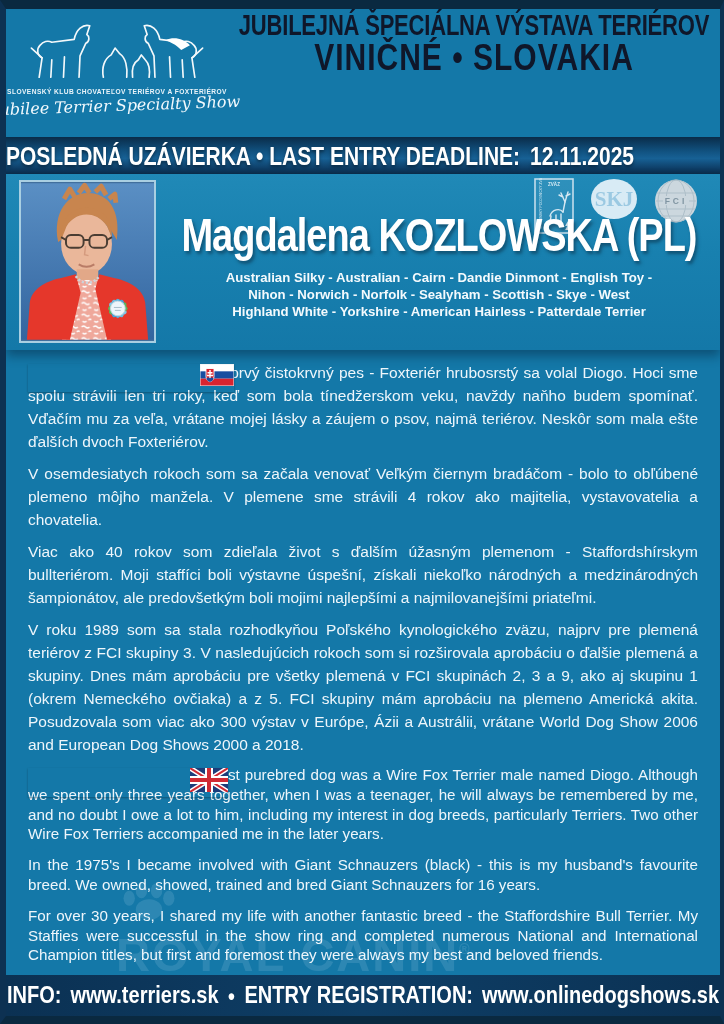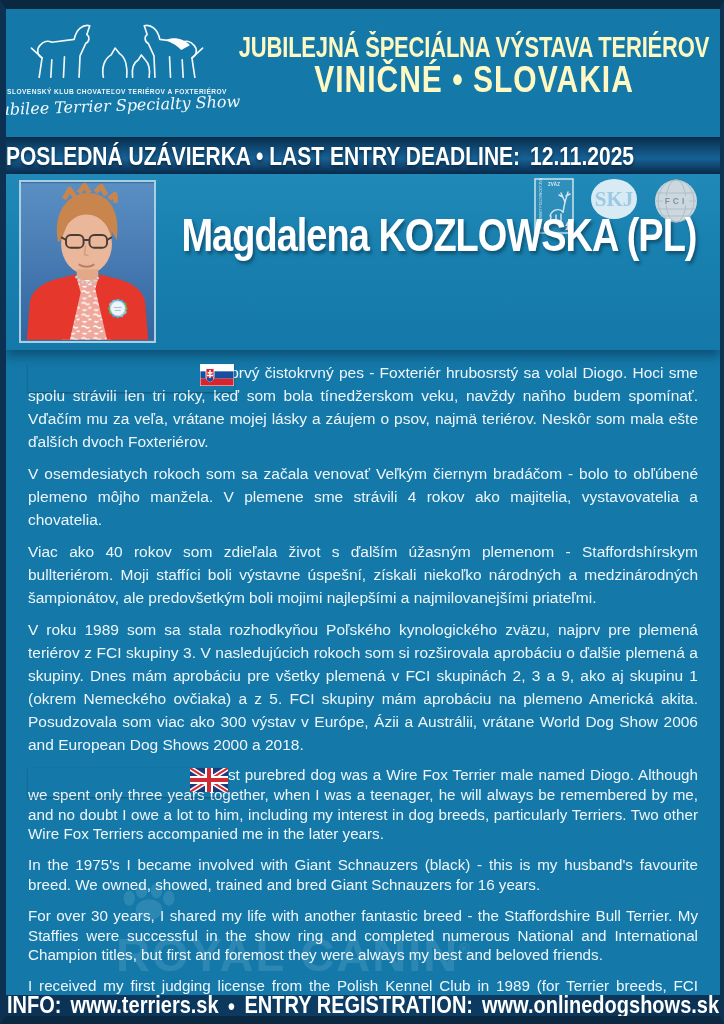--- a/index.html
+++ b/index.html
@@ -17,21 +17,21 @@
     border-left:6px solid #0d3152;
     border-right:4px solid #0d3152;
     overflow:hidden;
   }
   
   .header-row { display:flex; height:128px; }
   .club-logo { width:222px; padding-top:6px; display:flex; flex-direction:column; align-items:center; color:#fff; }
   .club-logo svg { display:block; }
   .club-name { font-size:6.6px; letter-spacing:.45px; font-weight:bold; color:#eaf4fa; margin-top:1px; white-space:nowrap; }
   .club-tagline { font-family:"DejaVu Serif", serif; font-style:italic; font-size:16px; color:#f2f9fd; margin-top:1px; white-space:nowrap; transform:rotate(-2deg); }
-  .title-block { flex:1; text-align:center; color:#fef9c3; padding-top:26px; }
+  .title-block { flex:1; text-align:center; color:#0f172a; padding-top:4px; }
   .title-line { font-weight:bold; white-space:nowrap; }
   .t1 { font-size:22px; letter-spacing:-.2px; transform:scaleY(1.3); display:inline-block; }
   .t2 { font-size:54px; line-height:1.02; transform:scaleY(1.12); display:inline-block; letter-spacing:-1px; }
   .t3 { font-size:30px; letter-spacing:1px; transform:scaleY(1.2); display:inline-block; margin-top:2px; }
   
   .deadline-bar {
     height:37px;
     background:linear-gradient(180deg,#0a2c49 0%, #11517f 38%, #176195 58%, #0d3a61 88%, #0a2c49 100%);
     display:flex; align-items:center; justify-content:flex-start; gap:10px;
     color:#fff; font-weight:bold;
@@ -68,21 +68,21 @@
   .para-flag { position:absolute; left:0; top:3px; box-shadow:0 1px 2px rgba(0,0,0,.3); }
   
   .watermark {
     position:absolute; left:110px; bottom:34px; width:440px;
     text-align:left; opacity:.13; color:#d6eefb; z-index:1; pointer-events:none;
   }
   .wm-text { font-size:47px; font-weight:bold; letter-spacing:2px; white-space:nowrap; }
   .wm-reg { font-size:14px; vertical-align:super; }
   
   .footer {
-    position:absolute; left:0; right:0; bottom:0; height:21px; z-index:3;
+    position:absolute; left:0; right:0; bottom:0; height:41px; z-index:3;
     background:linear-gradient(90deg,#0b3153 0%, #0e3e66 50%, #0b3153 100%);
     display:flex; align-items:center; justify-content:center; gap:9px;
     color:#fff; font-weight:bold;
   }
   .footer-inner { display:flex; gap:9px; align-items:center; font-size:20px; transform:scaleY(1.2); white-space:nowrap; }
   .footer-bullet { font-size:13px; }
   .footer a { color:#fff; text-decoration:none; }
 </style>
 </head>
 <body>
@@ -206,20 +206,25 @@
             <path d="M3,15 h38 M1.5,23 h41 M3,31 h38 M7,38 h30"></path>
           </g>
           <rect x="9" y="18" width="26" height="9" fill="#ccd7de"></rect>
           <text x="22" y="26" text-anchor="middle" font-size="8.5" font-weight="bold" letter-spacing="3" fill="#8095a2">FCI</text>
         </svg>
       </span>
     </div>
 
     <div class="judge-text">
       <div><span class="judge-name">Magdalena KOZLOWSKA (PL)</span></div>
+      <div class="judge-breeds">
+        <div>Australian Silky - Australian - Cairn - Dandie Dinmont - English Toy -</div>
+        <div>Nihon - Norwich - Norfolk - Sealyham - Scottish - Skye - West</div>
+        <div>Highland White - Yorkshire - American Hairless - Patterdale Terrier</div>
+      </div>
     </div>
   </div>
 
   <div class="watermark">
     <span>
       <svg viewBox="0 0 70 44" width="66" height="42">
         <ellipse cx="35" cy="30" rx="14" ry="11" fill="currentColor"></ellipse>
         <ellipse cx="14" cy="18" rx="6" ry="8" fill="currentColor"></ellipse>
         <ellipse cx="27" cy="10" rx="6" ry="8" fill="currentColor"></ellipse>
         <ellipse cx="43" cy="10" rx="6" ry="8" fill="currentColor"></ellipse>

